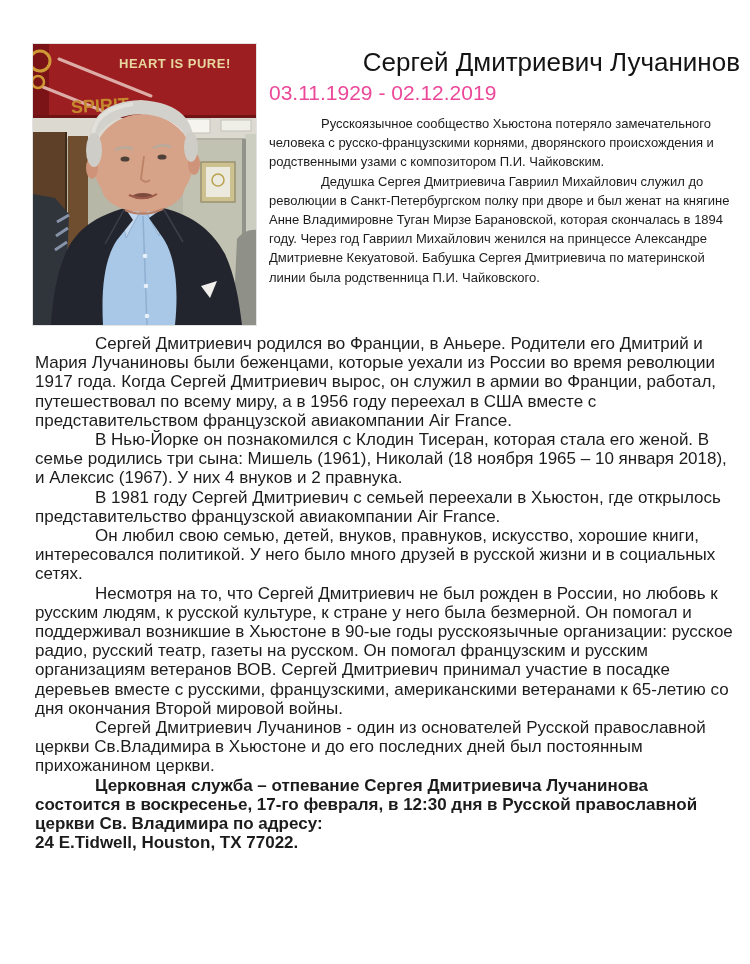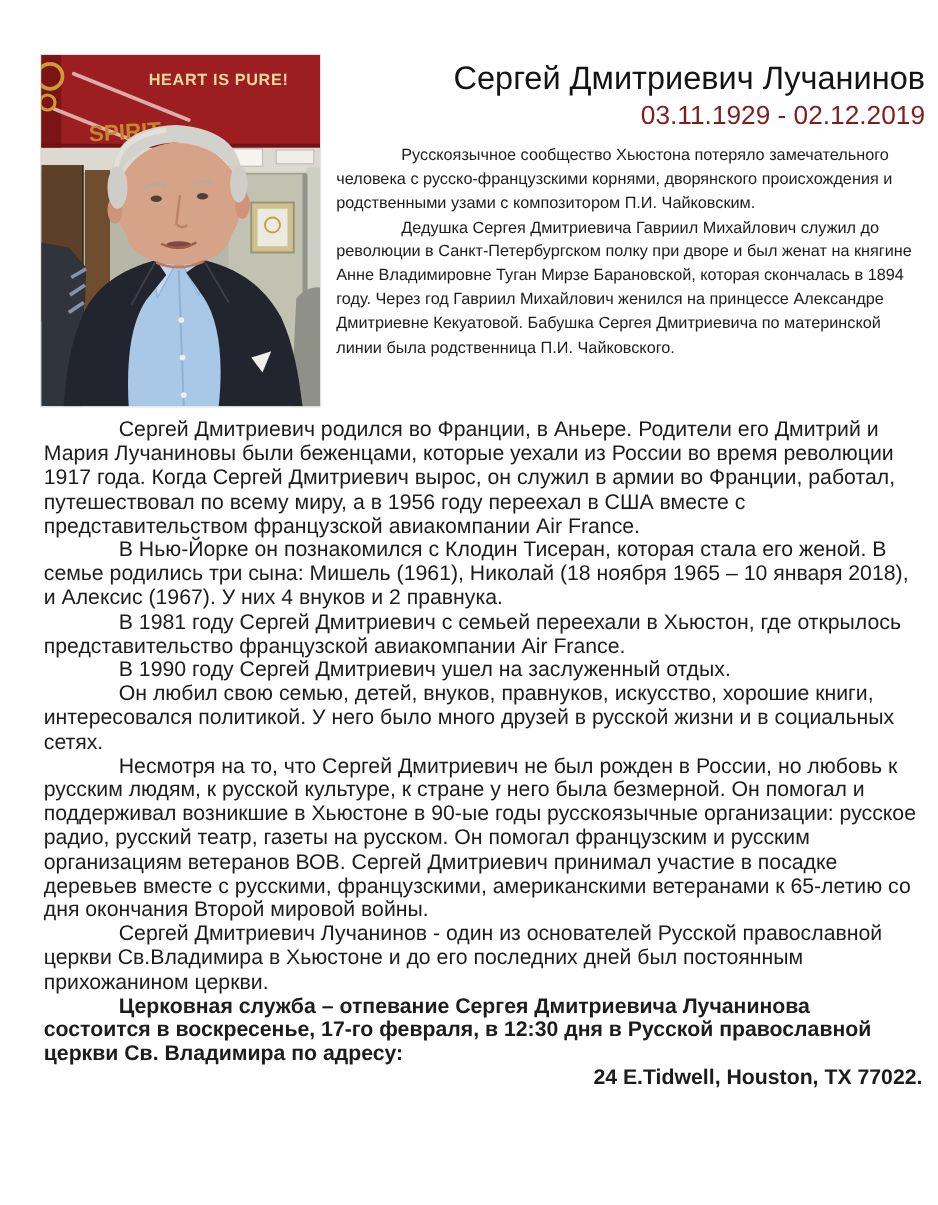--- a/index.html
+++ b/index.html
@@ -28,44 +28,44 @@
   .title {
     font-size:26px;
     font-weight:400;
     text-align:right;
     margin:4px 0 0 0;
     color:#141414;
     white-space:nowrap;
   }
   .dates {
     font-size:21px;
-    text-align:right;
+    text-align:left;
     margin:3px 0 9px 0;
-    color:#7f1d1d;
+    color:#ec4899;
   }
   .cpar {
     font-size:13px;
     line-height:19.2px;
     margin:0;
     text-indent:52px;
   }
   .bodytext { margin:8px 12px 0 35px; }
   .par {
     font-size:17px;
     line-height:19.2px;
     margin:0;
     text-indent:60px;
   }
   .bold { font-weight:bold; }
   .address {
     font-size:17px;
     line-height:19.2px;
     margin:0;
     font-weight:bold;
-    text-align:right;
+    text-align:left;
     text-indent:0;
   }
 </style>
 </head>
 <body>
 
 <div class="page">
 
   <div class="top">
 
@@ -152,21 +152,20 @@
       <p class="cpar">Русскоязычное сообщество Хьюстона потеряло замечательного человека с русско-французскими корнями, дворянского происхождения и родственными узами с композитором П.И. Чайковским.</p>
       <p class="cpar">Дедушка Сергея Дмитриевича Гавриил Михайлович  служил до революции в Санкт-Петербургском полку при дворе и был женат на княгине  Анне Владимировне  Туган Мирзе Барановской, которая скончалась в 1894 году. Через год Гавриил Михайлович женился на принцессе Александре Дмитриевне Кекуатовой. Бабушка Сергея Дмитриевича по материнской линии была родственница П.И. Чайковского.</p>
     </div>
 
   </div>
 
   <div class="bodytext">
     <p class="par">Сергей Дмитриевич родился во Франции, в Аньере. Родители его Дмитрий и Мария Лучаниновы были  беженцами, которые уехали из России во время революции 1917 года. Когда Сергей Дмитриевич вырос, он служил в армии во Франции, работал, путешествовал по всему миру, а в 1956 году переехал в США вместе с представительством французской авиакомпании Air France.</p>
     <p class="par">В Нью-Йорке он познакомился с Клодин Тисеран, которая стала его женой. В семье родились три сына: Мишель (1961), Николай (18 ноября 1965 – 10 января 2018), и Алексис (1967).  У них  4 внуков и 2 правнука.</p>
     <p class="par">В 1981 году Сергей Дмитриевич с  семьей переехали в Хьюстон, где открылось представительство французской авиакомпании Air France.</p>
-    <p class="par">В 1990 году Сергей Дмитриевич ушел на заслуженный отдых.</p>
     <p class="par">Он любил свою семью, детей, внуков, правнуков,  искусство, хорошие книги, интересовался политикой. У него было много друзей в русской жизни и в социальных сетях.</p>
     <p class="par">Несмотря на то, что Сергей Дмитриевич не был рожден в России, но любовь к русским людям, к русской культуре, к стране у него была безмерной. Он помогал и поддерживал возникшие в Хьюстоне в 90-ые годы русскоязычные организации: русское радио, русский театр, газеты на русском. Он помогал французским и русским организациям ветеранов ВОВ. Сергей Дмитриевич принимал участие в посадке деревьев вместе с русскими, французскими, американскими ветеранами к 65-летию со дня окончания Второй мировой войны.</p>
     <p class="par">Сергей Дмитриевич Лучанинов -  один из основателей Русской православной церкви Св.Владимира в Хьюстоне и до его последних дней был постоянным прихожанином церкви.</p>
     <p class="par bold">Церковная служба – отпевание  Сергея Дмитриевича Лучанинова состоится в воскресенье, 17-го февраля, в 12:30 дня  в Русской православной церкви Св. Владимира по адресу:</p>
     <p class="address">24 E.Tidwell, Houston, TX 77022.</p>
   </div>
 
 </div>
 
 </body></html>

